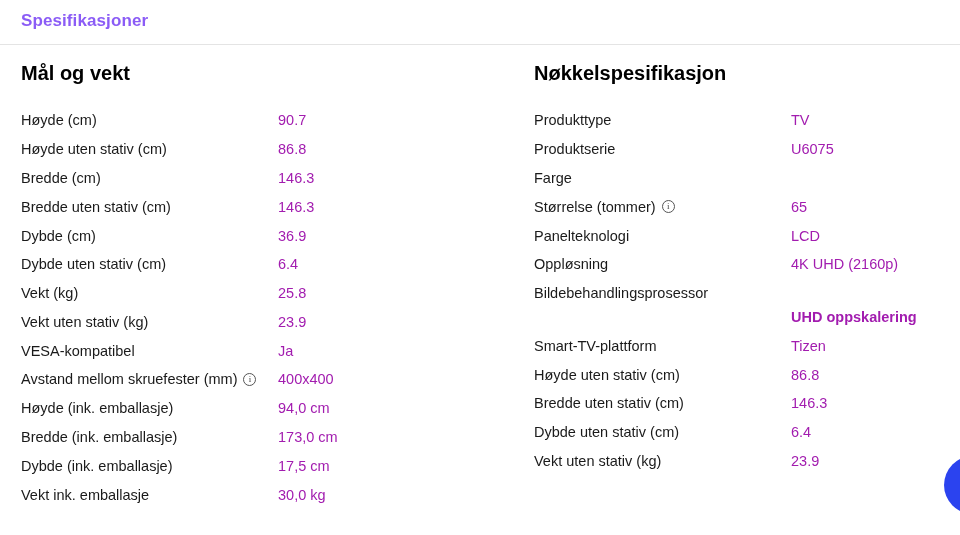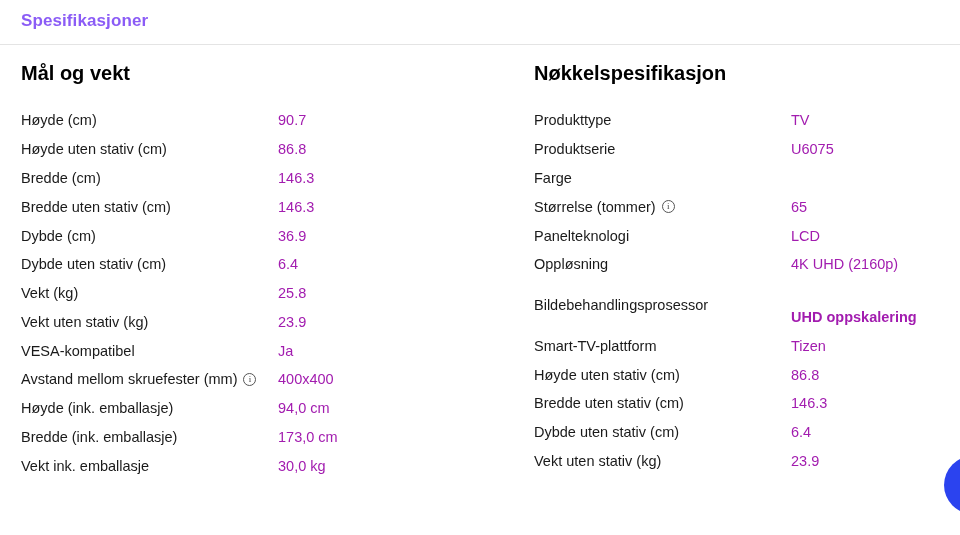--- a/index.html
+++ b/index.html
@@ -33,21 +33,21 @@
     align-items: start;
   }
   .section-title {
     font-size: 20px;
     font-weight: 700;
     color: #000000;
     margin: 17px 0 21px 0;
   }
   .row {
     display: flex;
-    align-items: center;
+    align-items: flex-start;
     font-size: 14.5px;
     line-height: 20px;
     padding: 4.4px 0;
     color: #1a1a1a;
   }
   .label {
     width: 257px;
     flex: 0 0 257px;
     padding-right: 12px;
   }
@@ -135,20 +135,24 @@
         </div>
         <div class="row">
           <div class="label"><span>Høyde (ink. emballasje)</span></div>
           <div class="value">94,0 cm</div>
         </div>
         <div class="row">
           <div class="label"><span>Bredde (ink. emballasje)</span></div>
           <div class="value">173,0 cm</div>
         </div>
         <div class="row">
+          <div class="label"><span>Dybde (ink. emballasje)</span></div>
+          <div class="value">17,5 cm</div>
+        </div>
+        <div class="row">
           <div class="label"><span>Vekt ink. emballasje</span></div>
           <div class="value">30,0 kg</div>
         </div>
       </section>
       <section class="spec-section">
         <h2 class="section-title">Nøkkelspesifikasjon</h2>
         <div class="row">
           <div class="label"><span>Produkttype</span></div>
           <div class="value">TV</div>
         </div>

